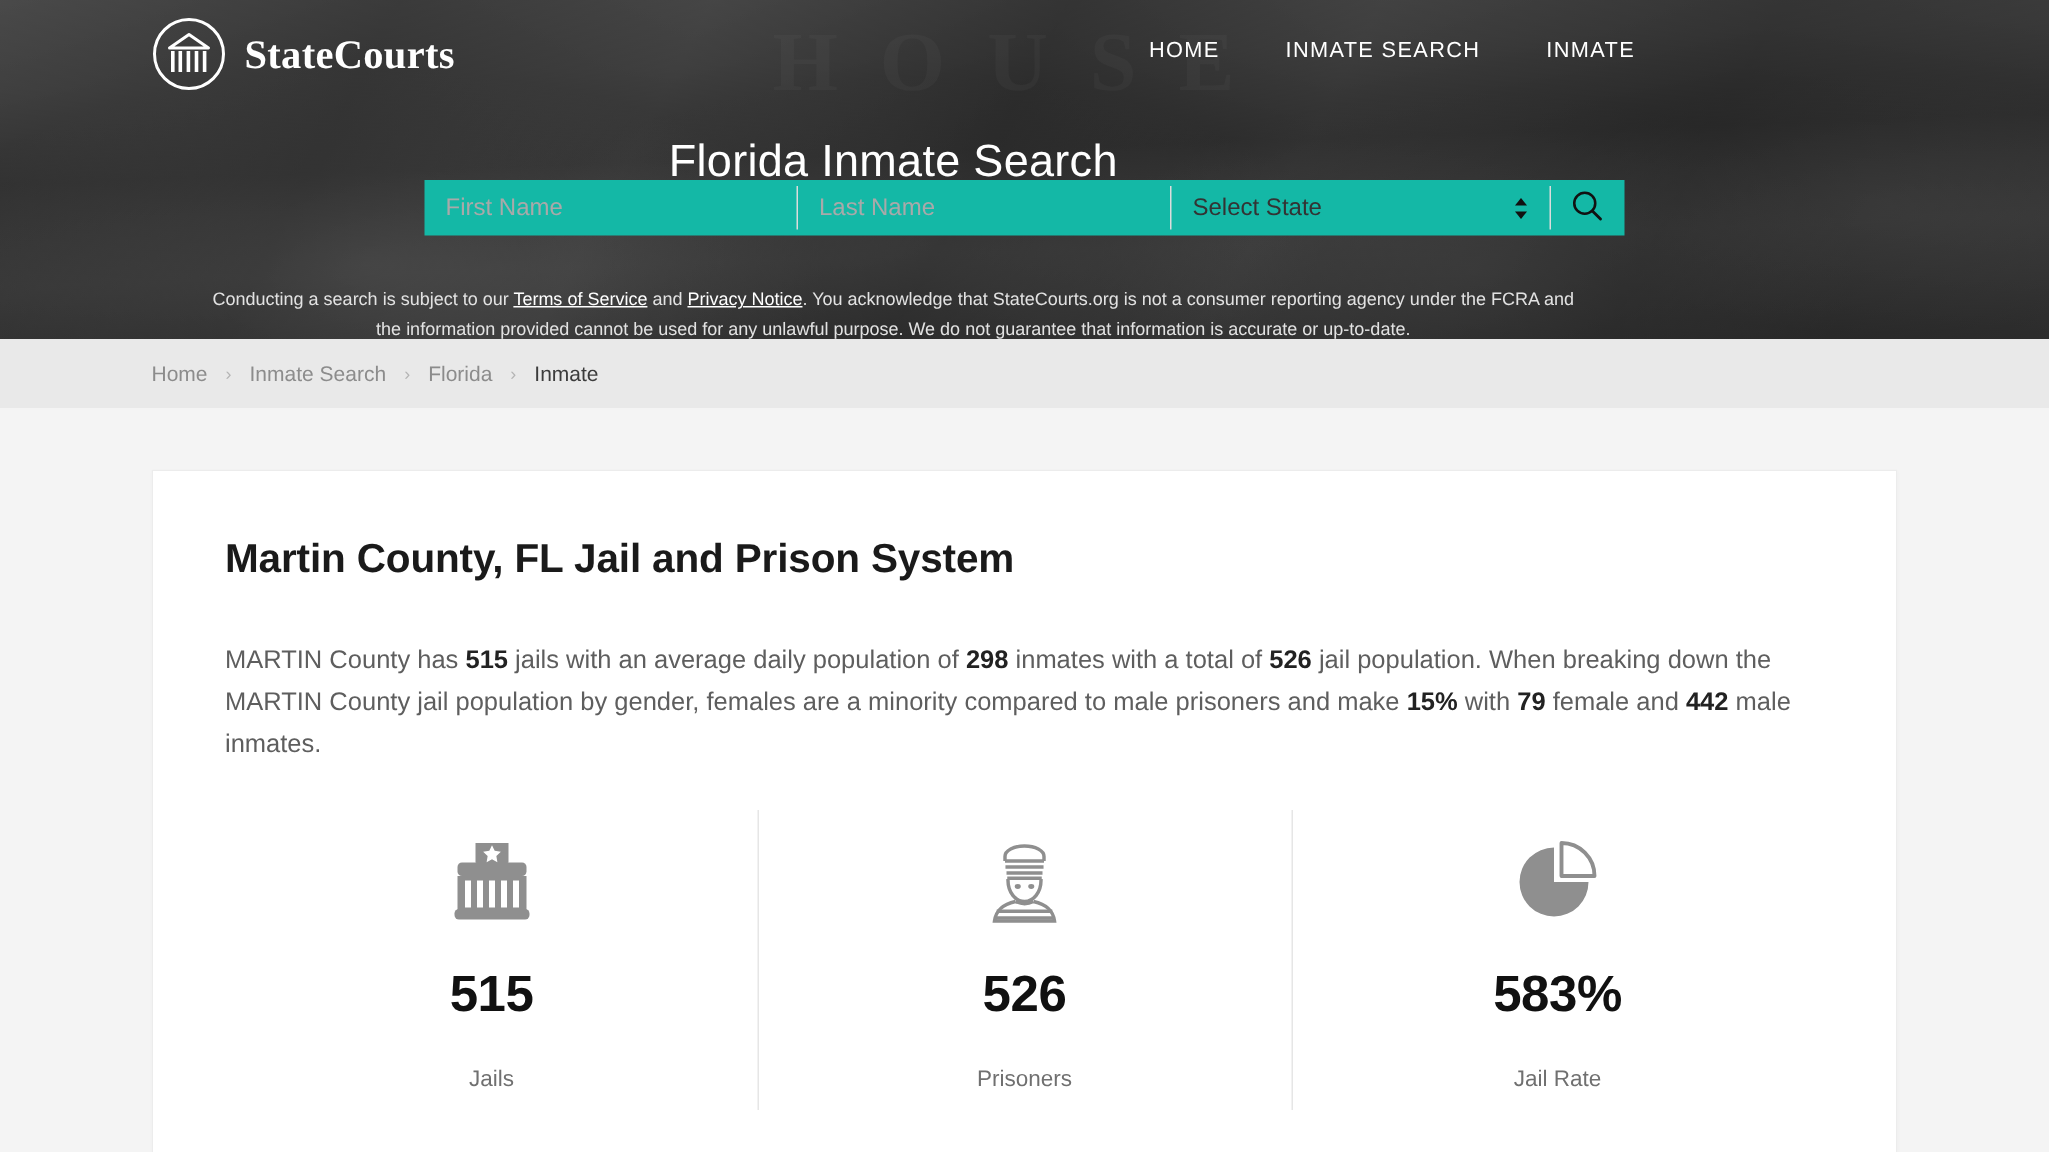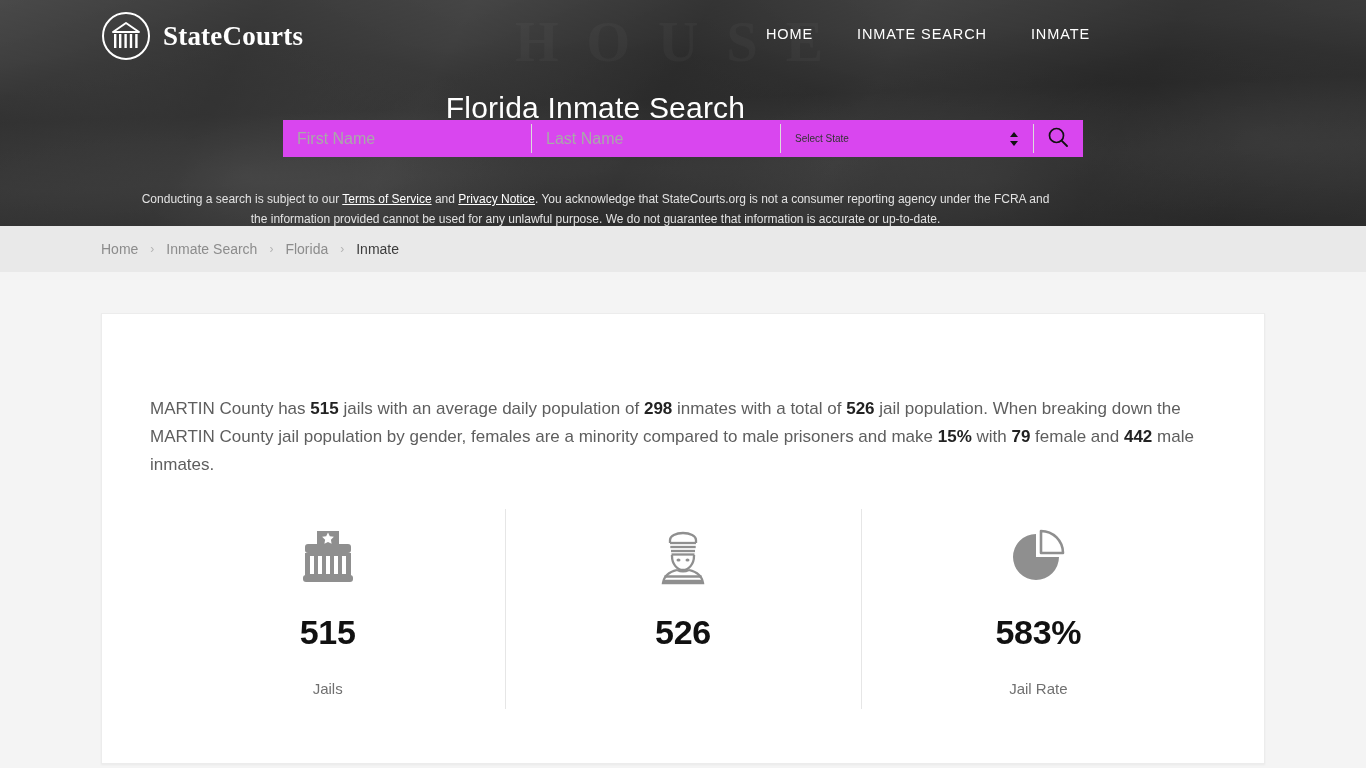--- a/index.html
+++ b/index.html
@@ -101,21 +101,21 @@
     font-weight: 400;
     letter-spacing: 0.2px;
   }
 
   .searchbar {
     position: absolute;
     left: 283px;
     top: 120px;
     width: 800px;
     height: 37px;
-    background: #d946ef;
+    background: #14b8a6;
     display: flex;
     align-items: stretch;
   }
   .search-field {
     border: none;
     outline: none;
     background: transparent;
     font-family: "Liberation Sans", sans-serif;
     font-size: 16px;
     color: #333;
@@ -131,21 +131,21 @@
     display: flex;
     align-items: center;
   }
   .state-select {
     appearance: none;
     -webkit-appearance: none;
     border: none;
     outline: none;
     background: transparent;
     font-family: "Liberation Sans", sans-serif;
-    font-size: 10px;
+    font-size: 16px;
     color: #333;
     padding: 0 14px;
     width: 100%;
     height: 100%;
     cursor: pointer;
   }
   .select-arrows {
     position: absolute;
     right: 14px;
     top: 50%;
@@ -340,20 +340,21 @@
   <a class="crumb">Inmate Search</a>
   <span class="crumb-sep">›</span>
   <a class="crumb">Florida</a>
   <span class="crumb-sep">›</span>
   <span class="crumb current">Inmate</span>
 </div>
 
 <div class="main">
 
   <div class="card">
+    <h2 class="card-title">Martin County, FL Jail and Prison System</h2>
 
     <p class="card-body"><span>MARTIN County has </span><b>515</b><span> jails with an average daily population of </span><b>298</b><span> inmates with a total of </span><b>526</b><span> jail population. When breaking down the MARTIN County jail population by gender, females are a minority compared to male prisoners and make </span><b>15%</b><span> with </span><b>79</b><span> female and </span><b>442</b><span> male inmates.</span></p>
 
     <div class="stats">
 
       <div class="stat">
         <div class="stat-icon">
           <svg width="62" height="62" viewBox="0 0 62 62" aria-hidden="true">
             <path d="M22 23 h18 v-11 l-9 -5 -9 5 z" fill="#8f8f8f"></path>
             <path d="M31 3 L42 3 L42 16 L31 22 L20 16 L20 3 Z" fill="#8f8f8f" transform="translate(0,2)"></path>
@@ -387,20 +388,21 @@
               <path d="M25 44 a12 10 0 0 0 12 0"></path>
               <path d="M25 44 c-9 2 -13 6 -14 13 h40 c-1 -7 -5 -11 -14 -13"></path>
               <path d="M12.5 50.5 h37"></path>
               <path d="M11.4 55 h39.2"></path>
             </g>
             <ellipse cx="26.5" cy="34" rx="2" ry="1.6" fill="#8f8f8f"></ellipse>
             <ellipse cx="35.5" cy="34" rx="2" ry="1.6" fill="#8f8f8f"></ellipse>
           </svg>
         </div>
         <div class="stat-value">526</div>
+        <div class="stat-label">Prisoners</div>
       </div>
 
       <div class="stat">
         <div class="stat-icon">
           <svg width="62" height="62" viewBox="0 0 62 62" aria-hidden="true">
             <path d="M29 8 a23 23 0 1 0 23 23 h-23 z" fill="#8f8f8f"></path>
             <path d="M34 5 v22 h22 A22 22 0 0 0 34 5 z" fill="#ffffff" stroke="#8f8f8f" stroke-width="2.6" stroke-linejoin="round"></path>
           </svg>
         </div>
         <div class="stat-value">583%</div>

